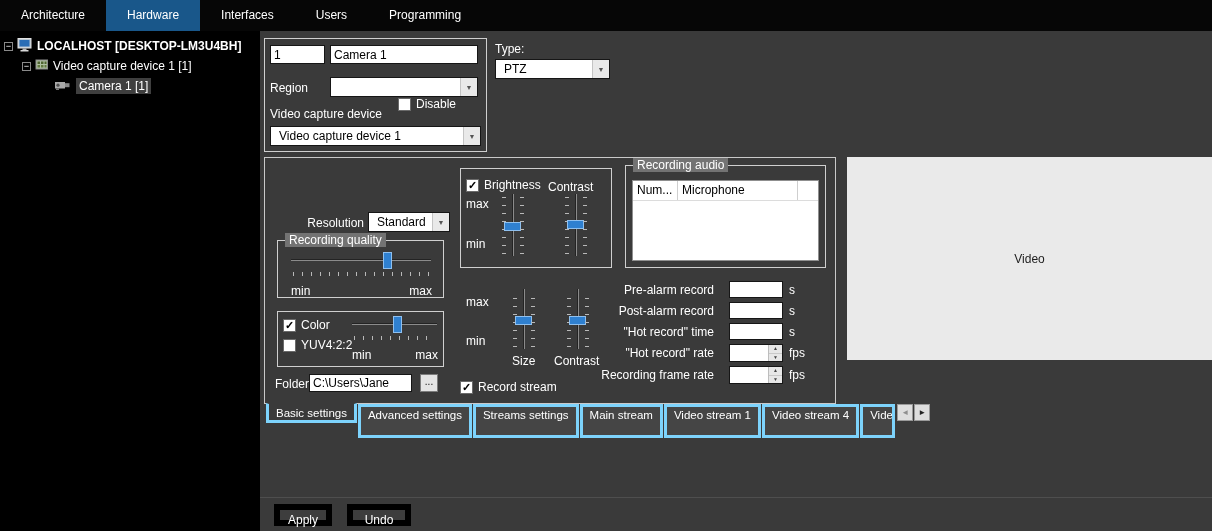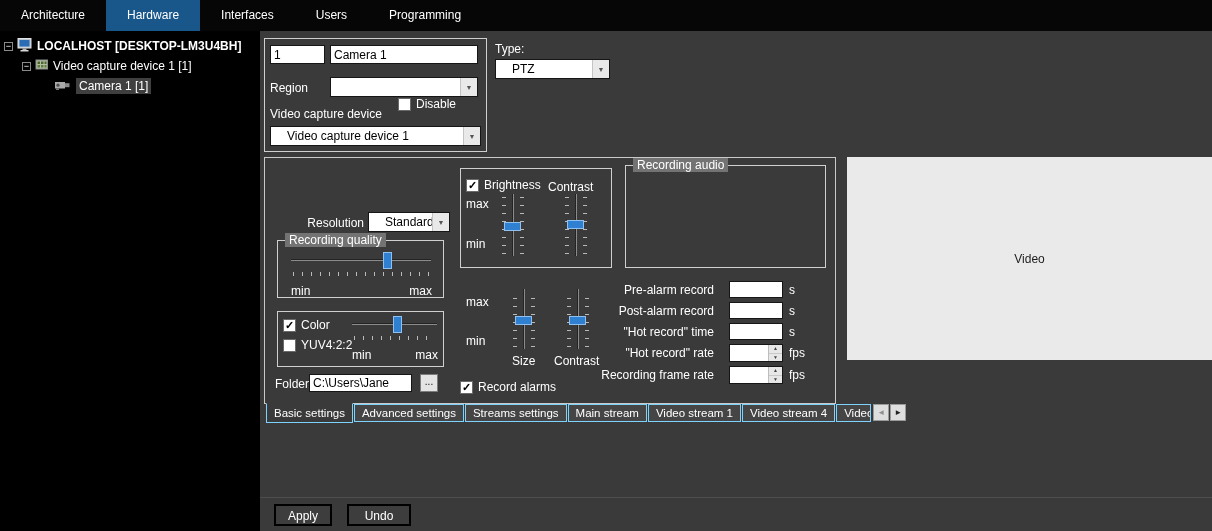--- a/index.html
+++ b/index.html
@@ -27,21 +27,21 @@
   .groupbox { position:absolute; border:1px solid #cfcfcf; }
   .legend { position:absolute; top:-8px; left:7px; background:#737373; padding:0 4px; font-size:12px; }
 
   
   .tin { position:absolute; height:19px; background:#fff; border:1px solid #161616; color:#000;
          font-size:12px; font-family:"Liberation Sans",sans-serif; padding:0 3px; }
 
   
   .combo { position:absolute; height:20px; background:#fff; border:1px solid #161616; color:#000;
            display:flex; align-items:center; cursor:default; }
-  .combo .val { flex:1; padding:0 16px; font-size:12px; white-space:nowrap; overflow:hidden; }
+  .combo .val { flex:1; padding:0 8px; font-size:12px; white-space:nowrap; overflow:hidden; }
   .combo .arrowbtn { width:17px; align-self:stretch; background:#e9e9e9; border-left:1px solid #c4c4c4;
                      display:flex; align-items:center; justify-content:center; color:#555; font-size:7px; }
 
   
   .checkrow { position:absolute; display:flex; align-items:center; cursor:default; }
   .cb { width:13px; height:13px; background:#fff; border:1px solid #6a6a6a; color:#000;
         font-size:11px; line-height:11px; font-weight:bold; text-align:center; flex:0 0 auto; }
   .cblabel { margin-left:5px; }
 
   .lbl { position:absolute; white-space:nowrap; }
@@ -77,37 +77,37 @@
   .spinwrap { position:absolute; height:18px; display:flex; background:#fff; border:1px solid #161616; }
   .spinwrap input { border:0; width:38px; font-size:12px; padding:0 2px;
                     font-family:"Liberation Sans",sans-serif; color:#000; }
   .spinner { width:14px; display:flex; flex-direction:column; border-left:1px solid #bdbdbd; }
   .spinbtn { flex:1; background:#e7e7e7; color:#444; font-size:5px; line-height:7px; text-align:center;
              border-bottom:1px solid #c9c9c9; cursor:default; }
   .spinbtn:last-child { border-bottom:0; }
 
   
   .btabs { position:absolute; left:266px; top:404px; display:flex; align-items:flex-start; }
-  .btab { height:18px; line-height:16px; padding:0 7px; background:#454545; border:1px solid #7dd3fc;
+  .btab { height:34px; line-height:16px; padding:0 7px; background:#454545; border:3px solid #7dd3fc;
           color:#fff; font-size:11.5px; margin-right:1px; white-space:nowrap; cursor:default; }
   .btab.selected { background:#3a3a3a; border-top:1px solid #3a3a3a; margin-top:-1px; height:20px;
                    line-height:18px; }
   .btab.truncated { width:35px; overflow:hidden; padding-right:0; }
   .scrollbtn { width:16px; height:17px; background:#dedede; border:1px solid #9a9a9a; color:#222;
                font-size:8px; line-height:15px; text-align:center; margin-left:1px; cursor:default; }
   .scrollbtn.dim { color:#8f8f8f; }
 
   
   .video-panel { position:absolute; left:847px; top:157px; width:365px; height:203px; background:#eaeaea;
                  color:#1d1d1d; display:flex; align-items:center; justify-content:center; font-size:12px; }
 
   .divider { position:absolute; left:260px; top:497px; width:952px; height:0;
              border-top:1px solid #4e4e4e; }
 
-  .btn { position:absolute; height:22px; background:#3d3d3d; border:2px solid #000000; color:#fff;
+  .btn { position:absolute; height:22px; background:#3d3d3d; border:6px solid #000000; color:#fff;
          font-size:12px; text-align:center; line-height:20px; cursor:default; }
 
   .browse-btn { position:absolute; width:18px; height:18px; background:#e4e4e4; border:1px solid #7c7c7c;
                 color:#111; font-size:10px; line-height:14px; text-align:center; cursor:default; }
 </style>
 </head>
 <body>
 
 <div id="app">
 
@@ -267,20 +267,26 @@
       <div class="groove"></div>
       <div class="thumb" style="top:45%"></div>
       <div class="ticksR"></div>
   </div>
   <div class="lbl" style="left:512px;top:354px">Size</div>
   <div class="lbl" style="left:554px;top:354px">Contrast</div>
 
   <div class="groupbox" style="left:625px;top:165px;width:201px;height:103px">
     <span class="legend">Recording audio</span>
   </div>
+  <div class="audio-table" style="left:632px;top:180px;width:187px;height:81px">
+    <div class="audio-header">
+      <div class="audio-col" style="width:45px">Num...</div>
+      <div class="audio-col" style="width:120px">Microphone</div>
+    </div>
+  </div>
 
   <div class="lbl r" style="left:554px;top:283px;width:160px">Pre-alarm record</div>
   <input class="tin" style="left: 729px; top: 281px; width: 54px; height: 17px;" value="">
   <div class="lbl" style="left:789px;top:283px">s</div>
 
   <div class="lbl r" style="left:554px;top:304px;width:160px">Post-alarm record</div>
   <input class="tin" style="left: 729px; top: 302px; width: 54px; height: 17px;" value="">
   <div class="lbl" style="left:789px;top:304px">s</div>
 
   <div class="lbl r" style="left:554px;top:325px;width:160px">"Hot record" time</div>
@@ -302,21 +308,21 @@
     <input value="" style="">
     <div class="spinner">
       <div class="spinbtn">▲</div>
       <div class="spinbtn">▼</div>
     </div>
   </div>
   <div class="lbl" style="left:789px;top:368px">fps</div>
 
   <div class="checkrow" style="left:460px;top:380px">
     <span class="cb"><span>✓</span></span>
-    <span class="cblabel">Record alarms</span>
+    <span class="cblabel">Record stream</span>
   </div>
 
   <div class="btabs">
     <div class="btab selected">Basic settings</div>
     <div class="btab">Advanced settings</div>
     <div class="btab">Streams settings</div>
     <div class="btab">Main stream</div>
     <div class="btab">Video stream 1</div>
     <div class="btab">Video stream 4</div>
     <div class="btab truncated">Video</div>

